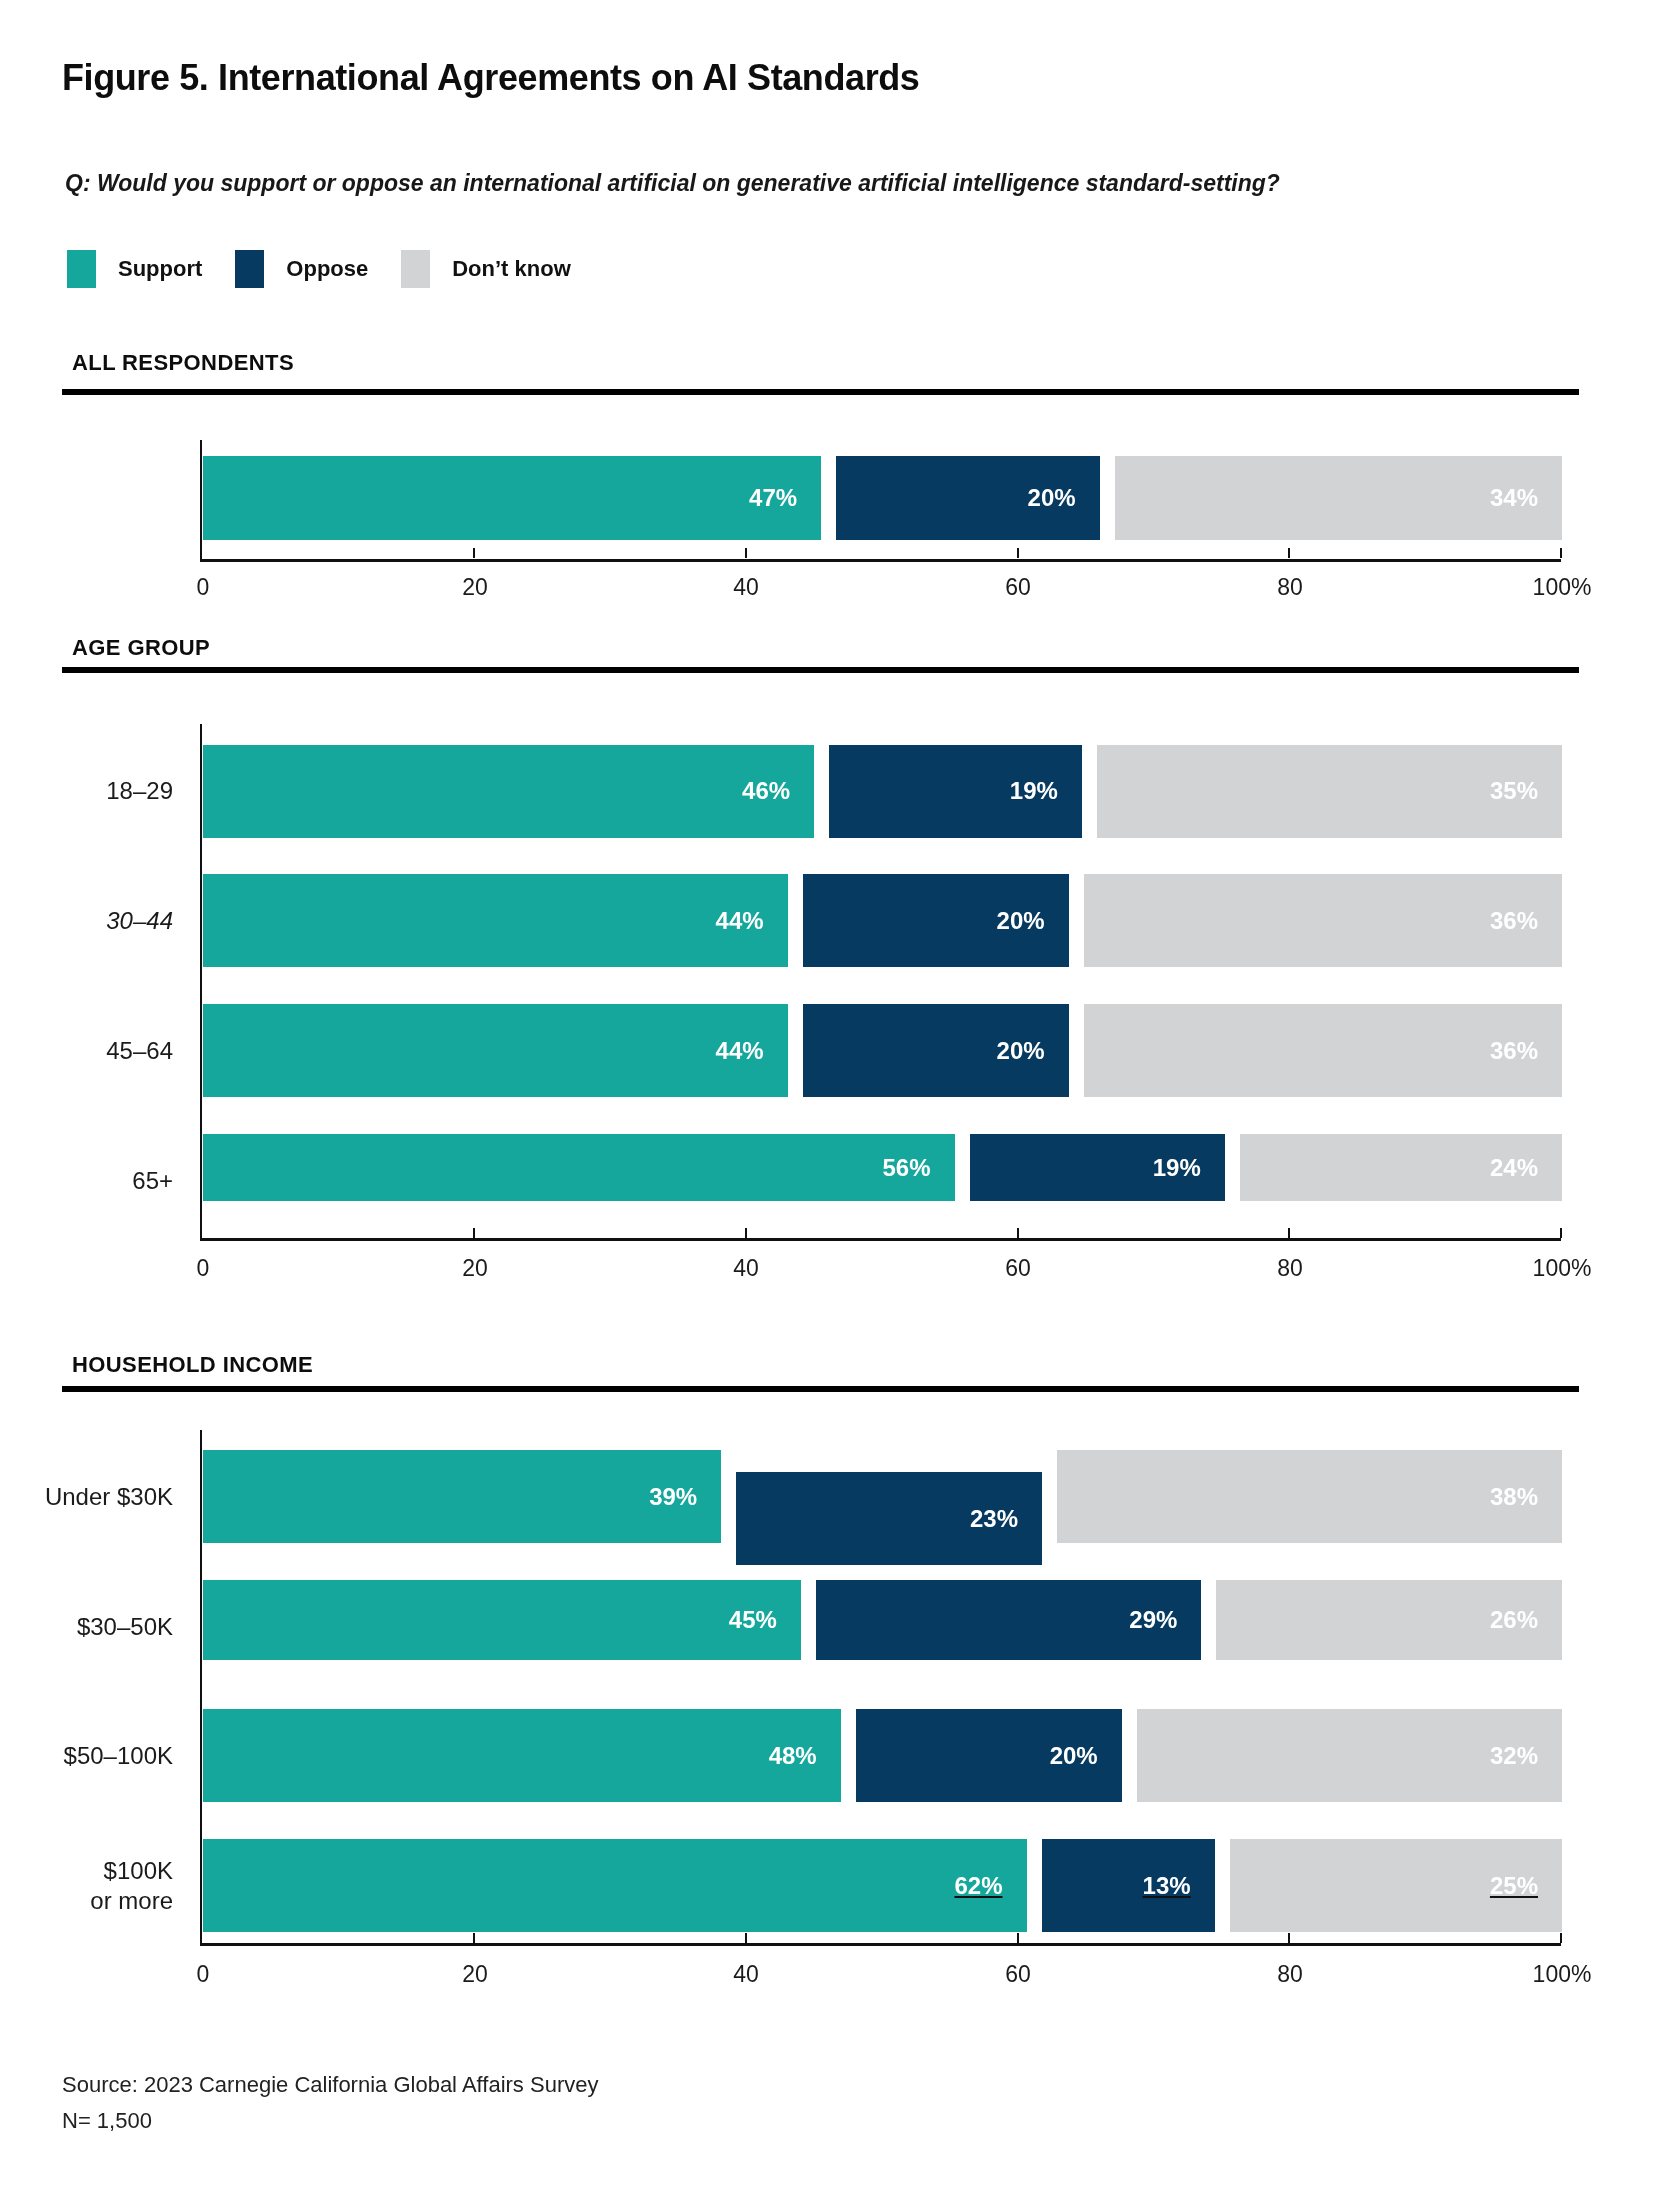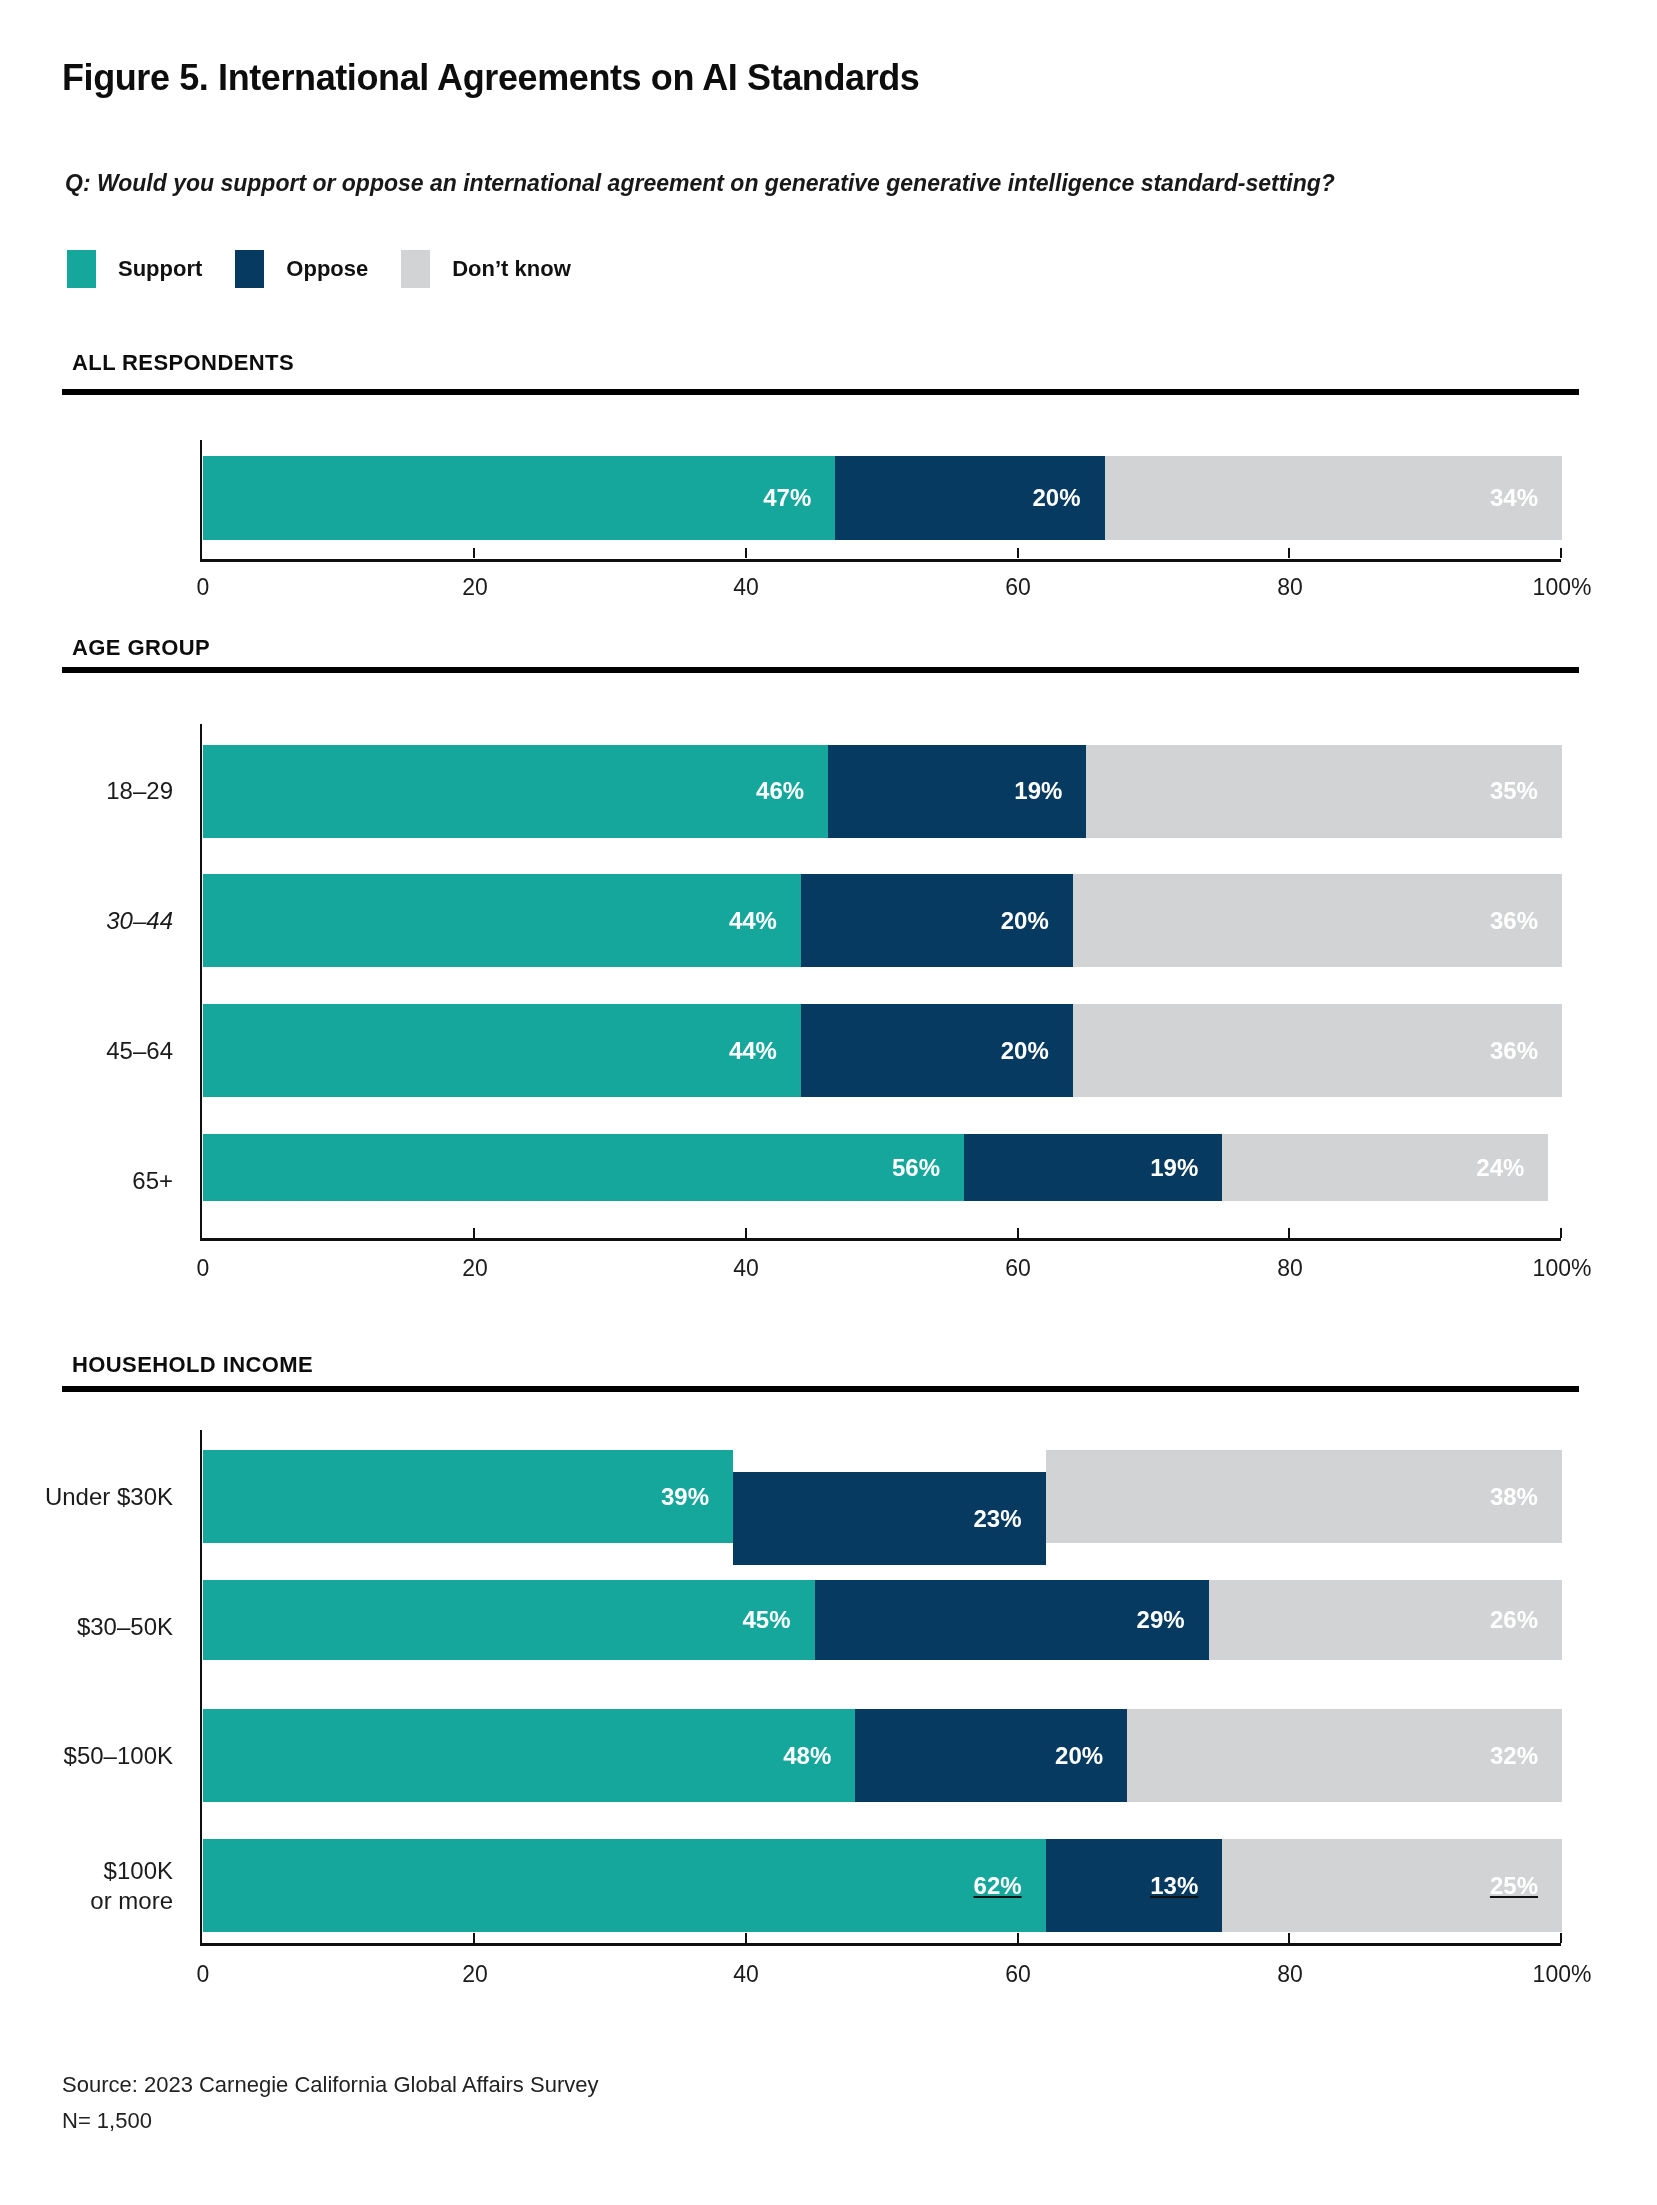--- a/index.html
+++ b/index.html
@@ -38,21 +38,21 @@
   #chart-0{top:440px; height:171px;}
   #chart-1{top:724px; height:585px;}
   #chart-2{top:1430px; height:589px;}
   .spine{position:absolute; width:2.4px; background:#101010;}
   .row-label{
     position:absolute; left:0; width:173px;
     display:flex; align-items:center; justify-content:flex-end;
     font-size:24px; color:#1b1b1b; text-align:right;
     white-space:pre-line; line-height:30px;
   }
-  .track{position:absolute; left:203px; width:1359px; display:flex;}
+  .track{position:absolute; left:203px; width:1359px; display:flex;gap:15px;}
   .segment{
     height:100%;
     display:flex; align-items:center; justify-content:flex-end;
     box-sizing:border-box; padding-right:24px;
     overflow:hidden;
   }
   .segment-label{font-size:24px; font-weight:700; color:#ffffff; white-space:nowrap;}
   .axis-line{position:absolute; left:200px; width:1361px; height:3.2px; background:#101010;}
   .tick{position:absolute; width:2.4px; height:10.3px; background:#101010;}
   .tick-label{
@@ -64,21 +64,21 @@
     font-size:22px; color:#222; line-height:36px;
   }
 </style>
 </head>
 <body>
 
 <div class="page">
 
   <div class="figure-title">Figure 5. International Agreements on AI Standards</div>
 
-  <div class="question">Q: Would you support or oppose an international agreement on generative generative intelligence standard-setting?</div>
+  <div class="question">Q: Would you support or oppose an international artificial on generative artificial intelligence standard-setting?</div>
 
   <div class="legend">
     <div class="legend-item">
       <span class="legend-swatch" style="background:#15A79C"></span>
       <span class="legend-label">Support</span>
     </div>
     <div class="legend-item">
       <span class="legend-swatch" style="background:#063A60"></span>
       <span class="legend-label">Oppose</span>
     </div>

